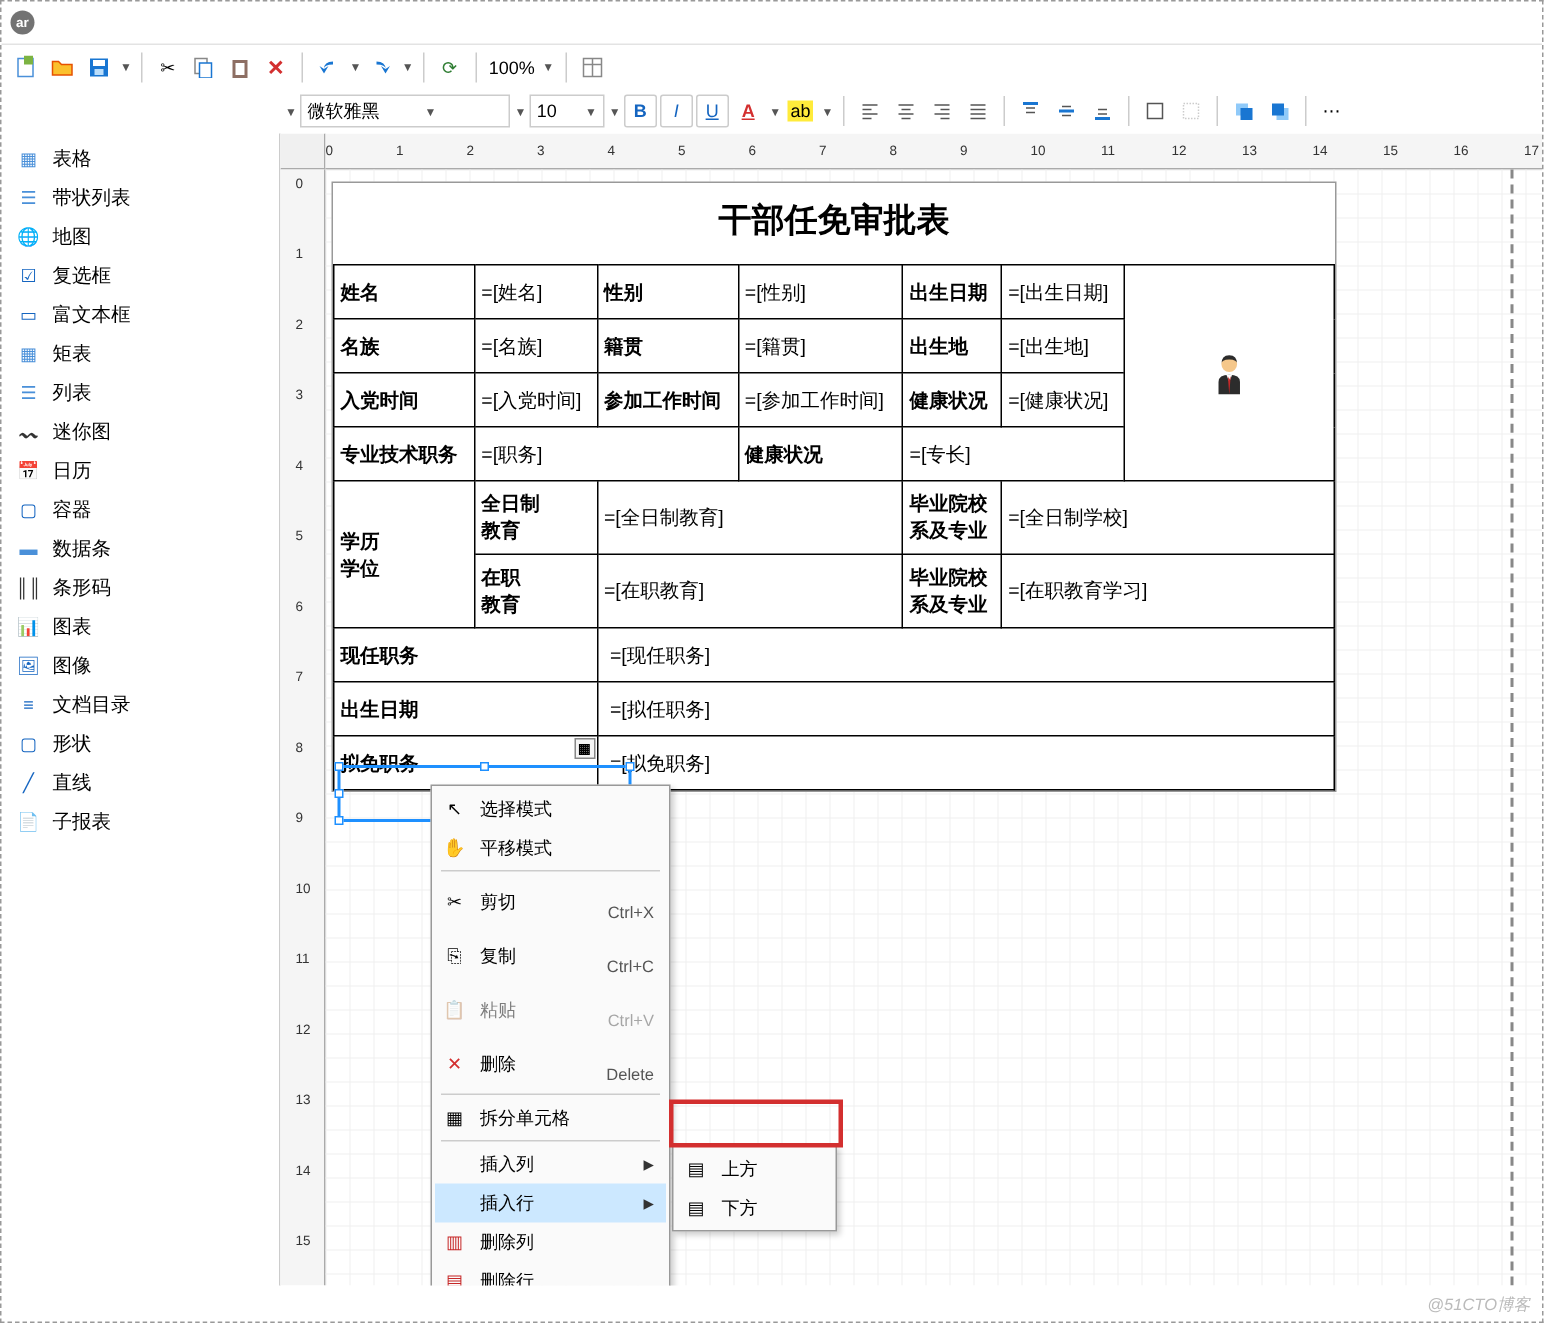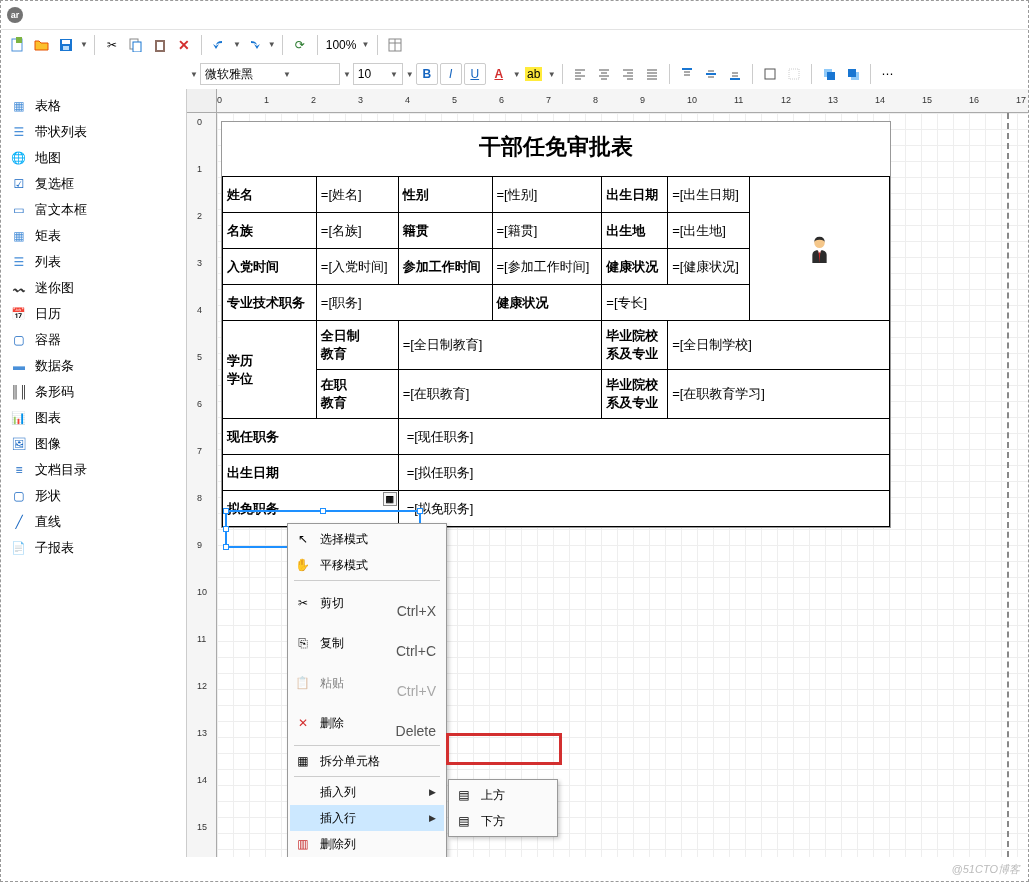--- a/index.html
+++ b/index.html
@@ -33,21 +33,21 @@
 .form-table { width: 100%; border-collapse: collapse; }
 .form-table td { border: 1px solid #000; padding: 6px 4px; text-align: left; font-size: 13px; height: 36px; vertical-align: middle; }
 .form-table .lbl { font-weight: bold; }
 .sel-box { position: absolute; border: 2px solid #1e90ff; pointer-events: none; }
 .sel-handle { position: absolute; width: 6px; height: 6px; background: #fff; border: 1px solid #1e90ff; }
 .ctx-menu { position: absolute; background: #fafafa; border: 1px solid #999; box-shadow: 2px 2px 4px rgba(0,0,0,.2); min-width: 160px; padding: 2px; z-index: 100; font-size: 12px; }
 .ctx-item { display: flex; align-items: center; gap: 8px; padding: 4px 8px 4px 4px; cursor: pointer; }
 .ctx-item.highlighted { background: #cce8ff; }
 .ctx-icon { width: 18px; height: 18px; display: inline-flex; align-items: center; justify-content: center; }
 .ctx-sep { height: 1px; background: #ccc; margin: 2px 4px; }
-.ctx-shortcut { margin-left: auto; color: #555; font-size: 14px; margin-top: 16px; }
+.ctx-shortcut { margin-left: auto; color: #555; font-size: 11px; margin-top: 16px; }
 .ctx-arrow { margin-left: auto; font-size: 9px; color: #333; }
 .submenu { position: absolute; left: 158px; top: 0; background: #fafafa; border: 1px solid #999; box-shadow: 2px 2px 4px rgba(0,0,0,.2); min-width: 110px; padding: 2px; }
 .red-box { position: absolute; border: 3px solid #d32f2f; pointer-events: none; z-index: 200; }
 .avatar { width: 100%; height: 100%; }
 .watermark { position: absolute; right: 8px; bottom: 4px; font-size: 11px; color: #bbb; font-style: italic; }
 .page-edge { position:absolute; border-right: 2px dashed #888; top:0; bottom:0; }
 </style>
 </head>
 <body>
 

